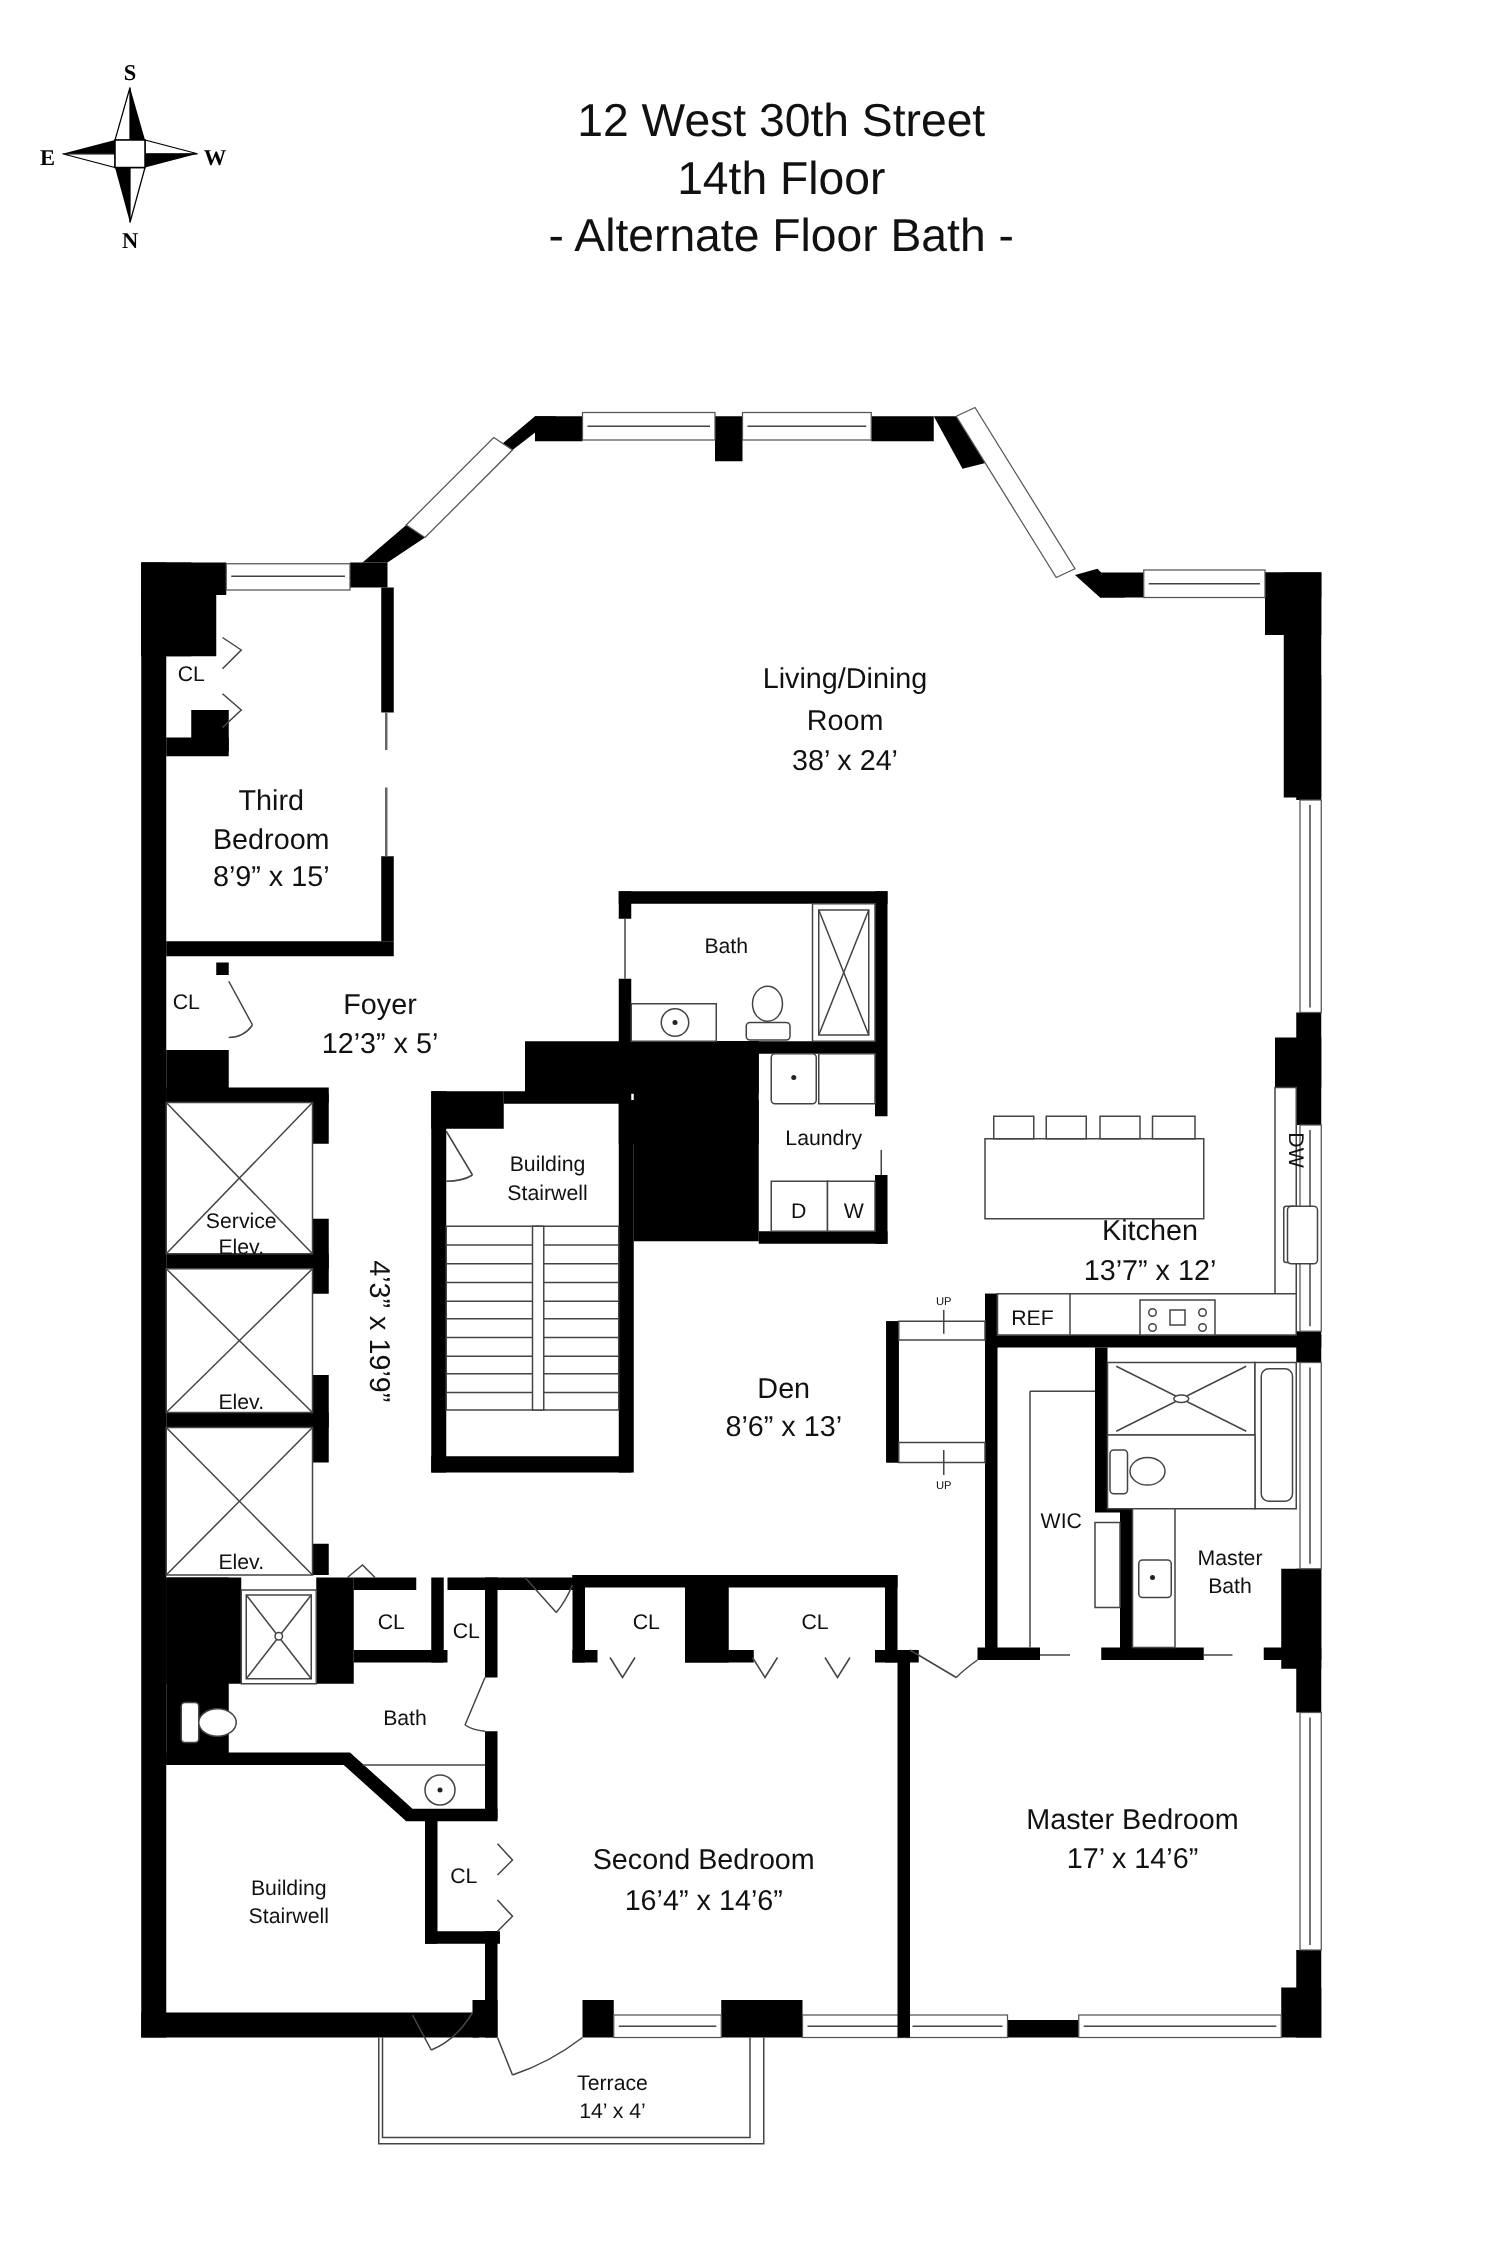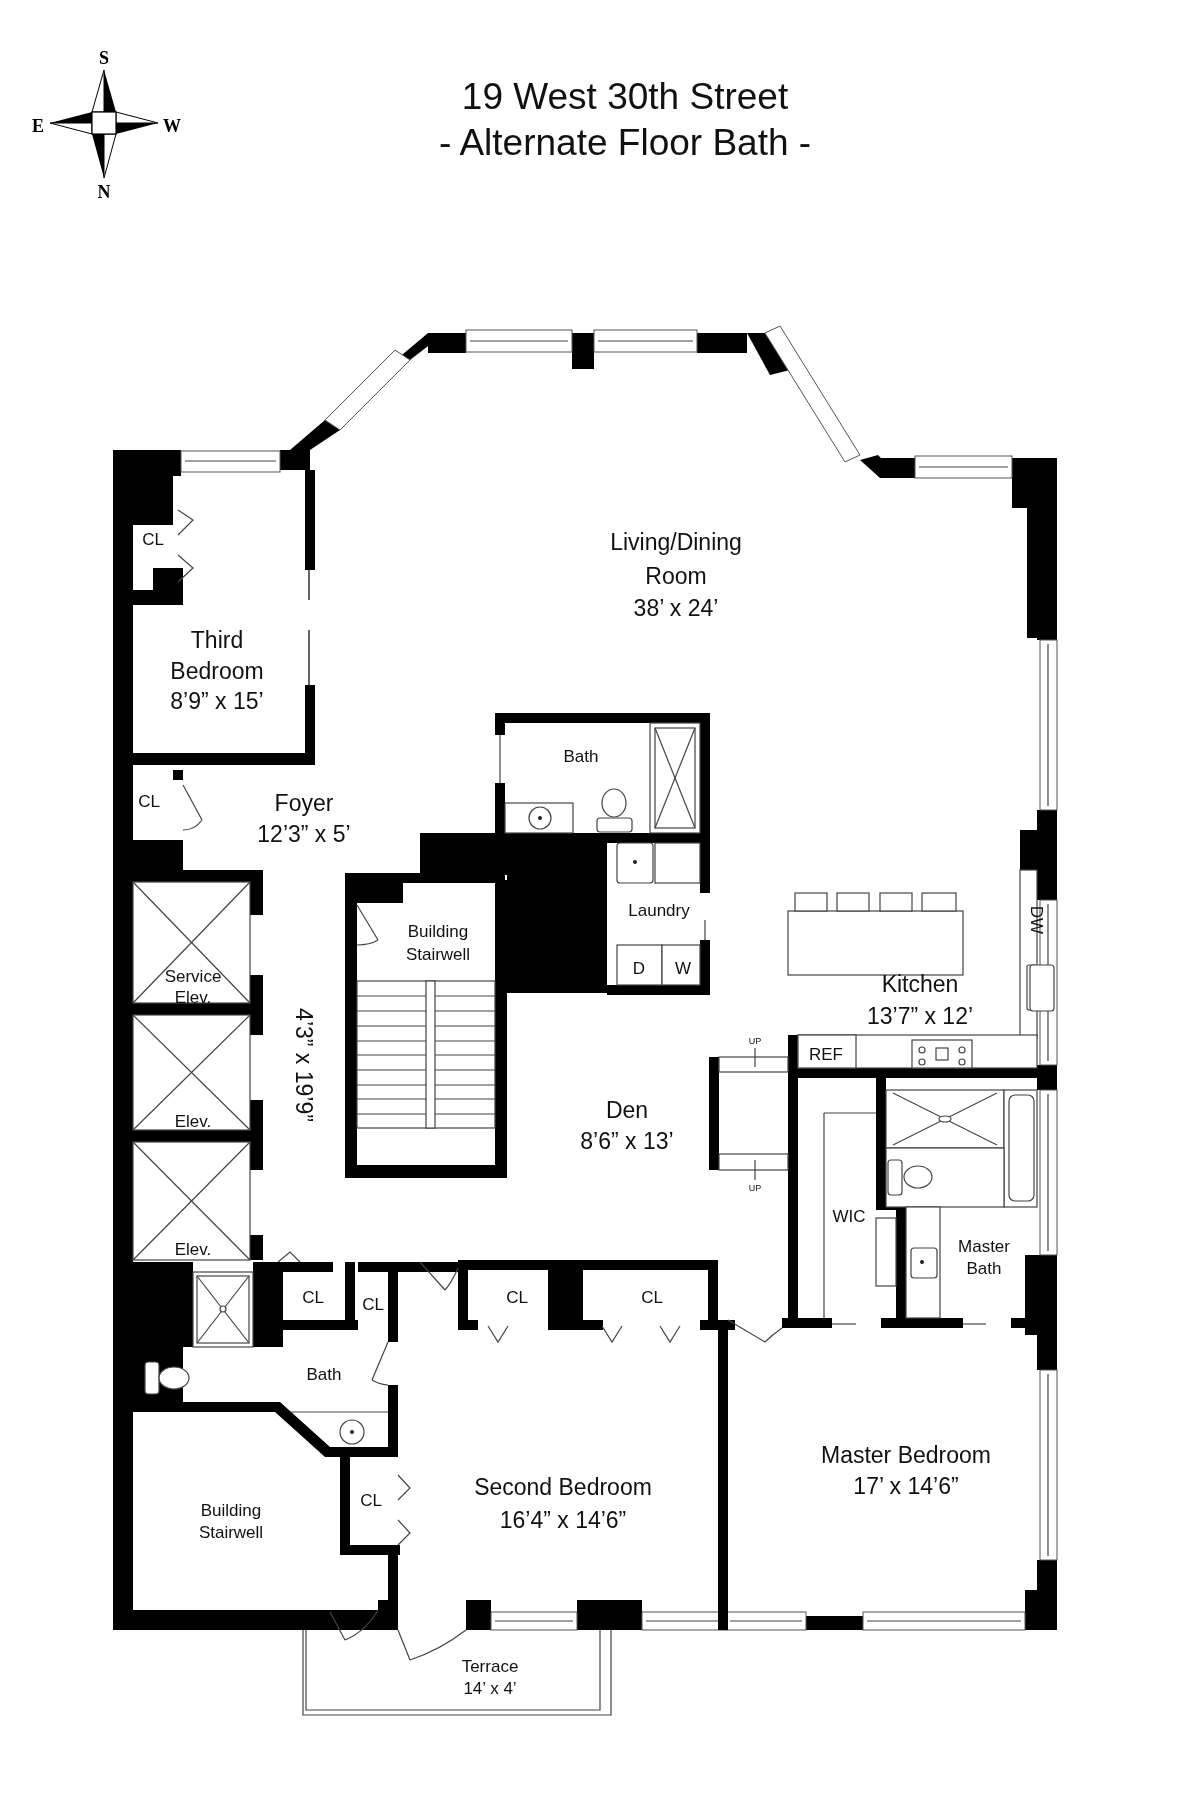--- a/index.html
+++ b/index.html
@@ -15,21 +15,22 @@
   .thin { stroke: #444; stroke-width: 1.2; fill: none; }
   .lbl { font-family: "Liberation Sans", sans-serif; fill: #111; }
   .room-lbl { font-size: 23px; }
   .small-lbl { font-size: 17px; }
   .tiny-lbl { font-size: 9px; }
 </style>
 </head>
 <body>
 
 <div class="title-block">
-  <div class="title-line">19 West 30th Street</div>
+  <div class="title-line">12 West 30th Street</div>
+  <div class="title-line">14th Floor</div>
   <div class="title-line">- Alternate Floor Bath -</div>
 </div>
 
 <svg class="plan" width="1200" height="1800" viewBox="0 0 1200 1800">
 
   <g>
     <polygon points="104,70 92,112 104,112" fill="#fff" stroke="#000" stroke-width="1"></polygon>
     <polygon points="104,70 116,112 104,112" fill="#000"></polygon>
     <polygon points="104,178 92,134 104,134" fill="#000"></polygon>
     <polygon points="104,178 116,134 104,134" fill="#fff" stroke="#000" stroke-width="1"></polygon>

